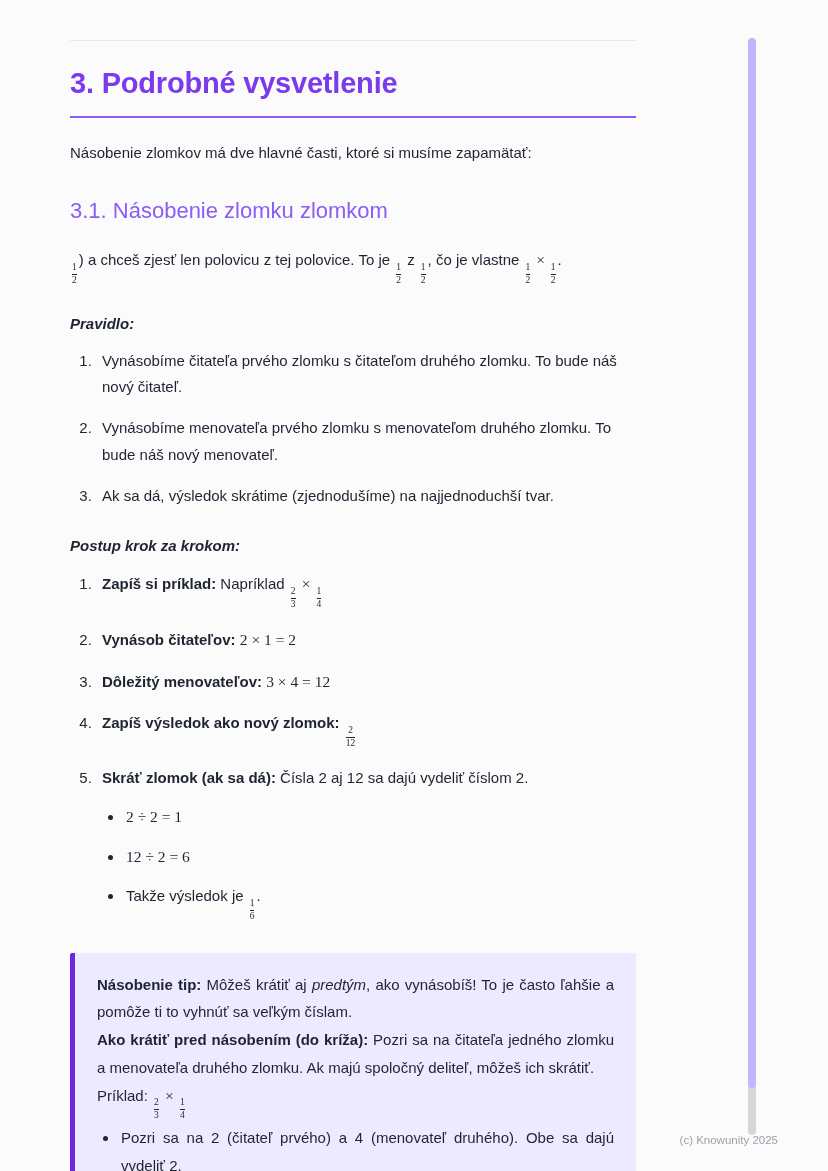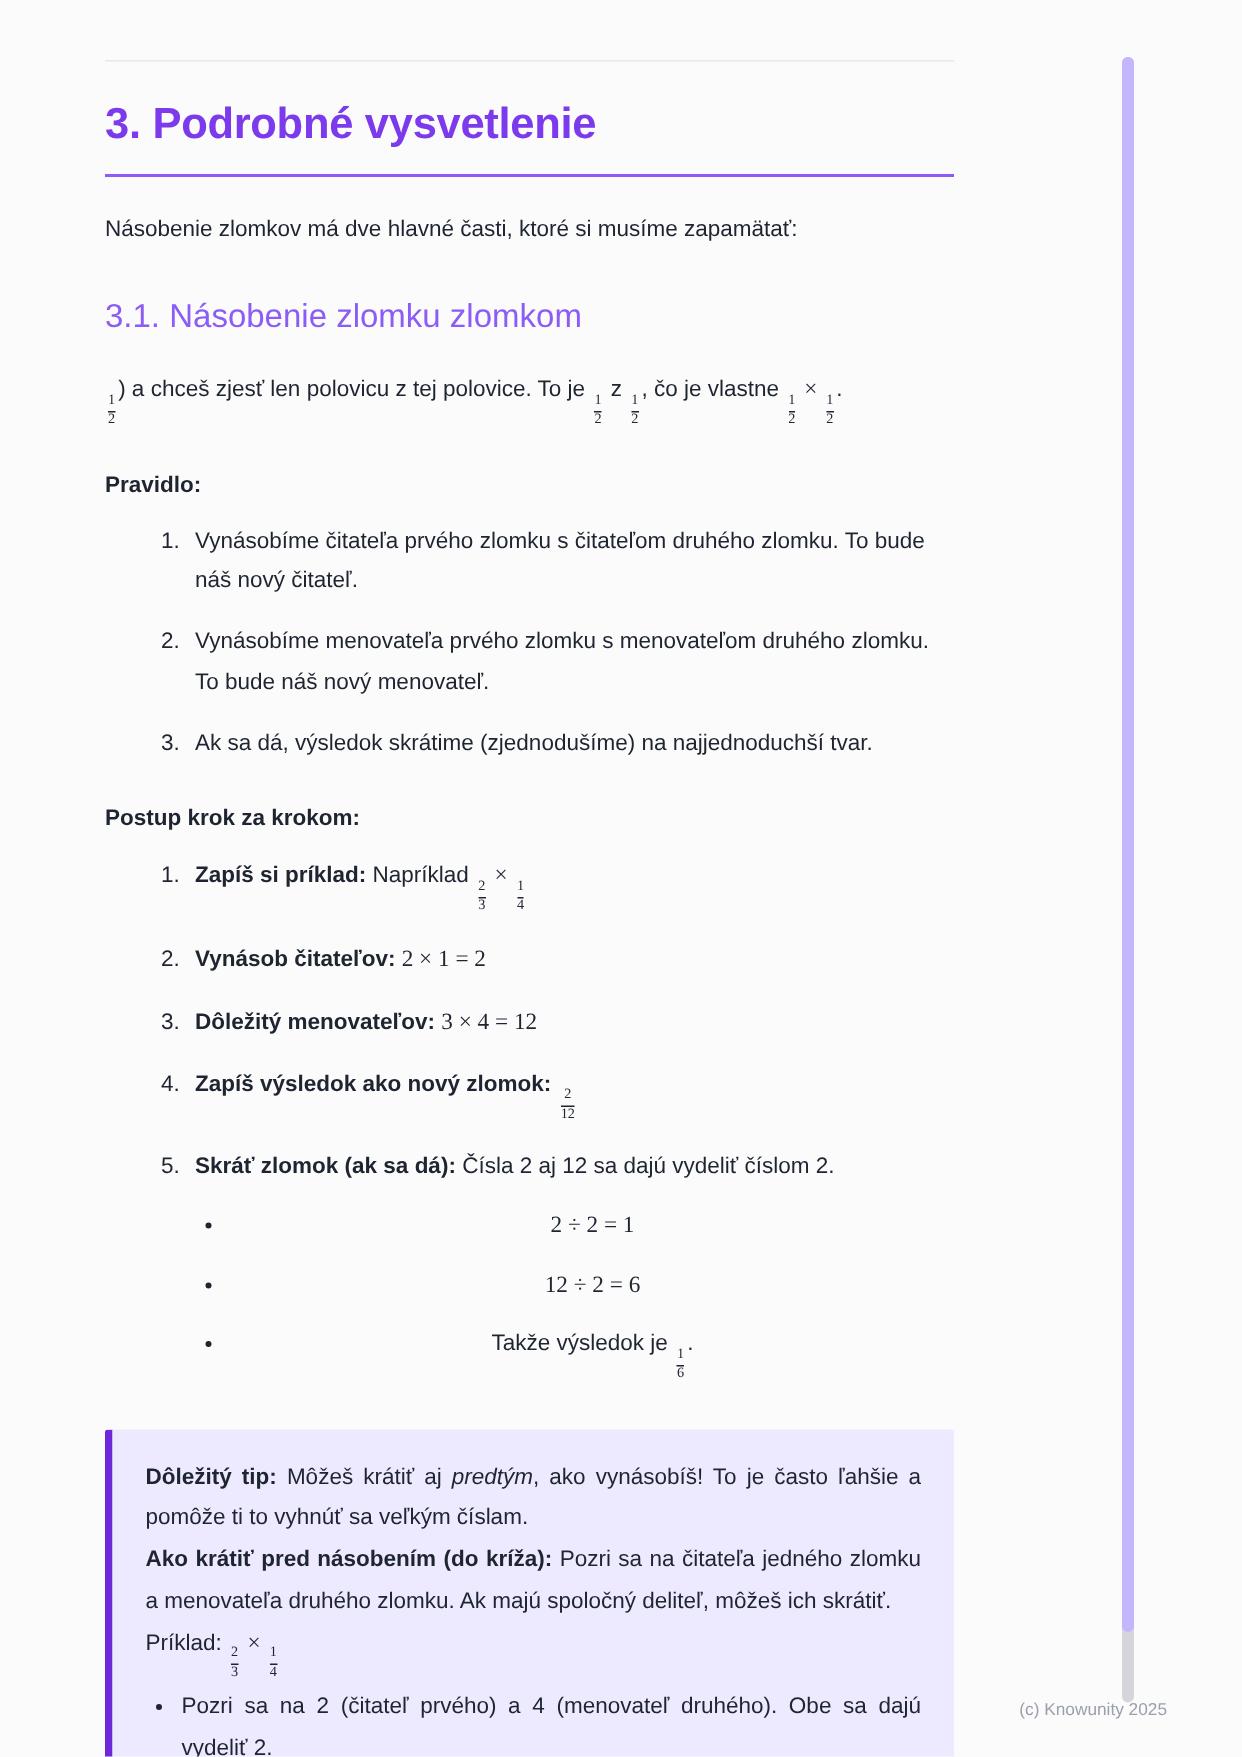--- a/index.html
+++ b/index.html
@@ -9,33 +9,33 @@
     background: #fbfbfc;
     font-family: "Liberation Sans", "DejaVu Sans", sans-serif;
     color: #1e2430;
   }
   .content { position: absolute; left: 70px; top: 0; width: 566px; }
   .top-divider { border-top: 1px solid #e8e8ec; margin-top: 40px; }
   h1 { font-size: 29px; font-weight: 700; color: var(--h1, #7c3aed); margin: 26px 0 0; letter-spacing: -0.2px; }
   .h1-divider { border-top: 2px solid var(--h2, #8b5cf6); margin-top: 16px; }
   .para { font-size: 15px; line-height: 1.75; margin: 22px 0 0; }
   h2 { font-size: 22px; font-weight: 400; color: var(--h2, #8b5cf6); margin: 32px 0 0; }
-  .label { font-size: 15px; font-weight: 700; margin: 28px 0 0; }
+  .label { font-size: 15px; font-weight: 700; margin: 28px 0 0; font-style: italic; }
   ol { margin: 16px 0 0; padding-left: 26px; font-size: 15px; line-height: 1.75; }
-  ol > li { margin-bottom: 15px; padding-left: 6px; margin-left: 28px; }
+  ol > li { margin-bottom: 15px; padding-left: 6px; }
   .math { font-family: "Liberation Serif", "DejaVu Serif", serif; font-size: 15.5px; }
   .frac {
     display: inline-flex; flex-direction: column; align-items: center;
     vertical-align: -0.5em; margin: 0 2px;
     font-family: "Liberation Serif", "DejaVu Serif", serif;
     font-size: 9.5px; line-height: 1.25; font-weight: 400;
   }
   .frac .den { border-top: 1px solid #1e2430; }
   .sub-bullets { list-style: disc; margin: 12px 0 0; padding-left: 22px; }
-  .sub-bullets li { margin-bottom: 13px; padding-left: 2px; text-align: center; }
+  .sub-bullets li { margin-bottom: 13px; padding-left: 2px; }
   .callout {
     margin-top: 30px; background: var(--callout-bg, #ede9fe);
     border-left: 5px solid var(--callout-border, #6d28d9);
     padding: 18px 22px 30px; border-radius: 2px;
   }
   .callout p { margin: 0; font-size: 15px; line-height: 1.85; text-align: justify; }
   .callout p.example { text-align: left; }
   .callout-list { list-style: disc; margin: 2px 0 0; padding-left: 22px; font-size: 15px; line-height: 1.85; text-align: justify; }
   .callout-list > li { padding-left: 2px; }
   .watermark { position: absolute; right: 50px; top: 1134px; font-size: 11.5px; color: #9aa0aa; z-index: 3; }
@@ -103,21 +103,21 @@
         <li class="math">12 ÷ 2 = 6</li>
         <li><span>Takže výsledok je </span><span class="frac">
               <span class="num">1</span>
               <span class="den">6</span>
             </span><span>.</span></li>
       </ul>
     </li>
   </ol>
 
   <div class="callout">
-    <p><strong>Dôležitý tip:</strong> <span>Môžeš krátiť aj </span><em>predtým</em><span>, ako vynásobíš! To je často ľahšie a pomôže ti to vyhnúť sa veľkým číslam.</span></p>
+    <p><strong>Násobenie tip:</strong> <span>Môžeš krátiť aj </span><em>predtým</em><span>, ako vynásobíš! To je často ľahšie a pomôže ti to vyhnúť sa veľkým číslam.</span></p>
     <p><strong>Ako krátiť pred násobením (do kríža):</strong> <span>Pozri sa na čitateľa jedného zlomku a menovateľa druhého zlomku. Ak majú spoločný deliteľ, môžeš ich skrátiť.</span></p>
     <p class="example"><span>Príklad: </span><span class="frac">
           <span class="num">2</span>
           <span class="den">3</span>
         </span> <span class="math">×</span> <span class="frac">
           <span class="num">1</span>
           <span class="den">4</span>
         </span></p>
     <ul class="callout-list">
       <li><span>Pozri sa na 2 (čitateľ prvého) a 4 (menovateľ druhého). Obe sa dajú vydeliť 2.</span>

